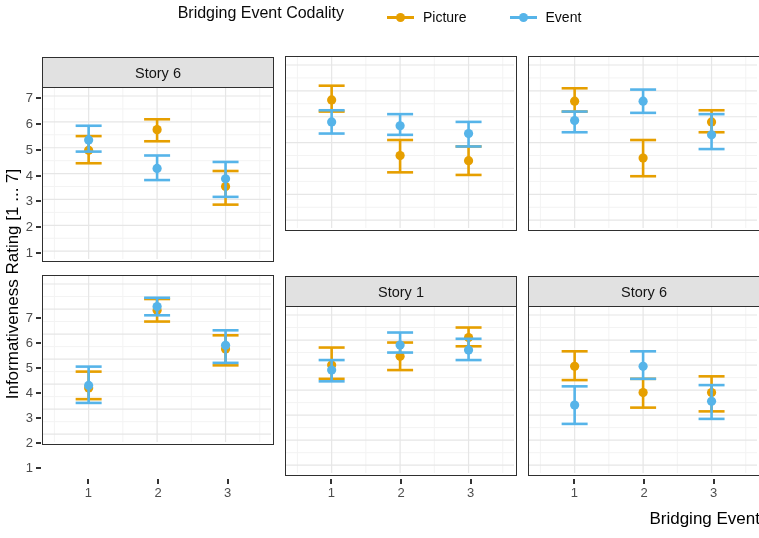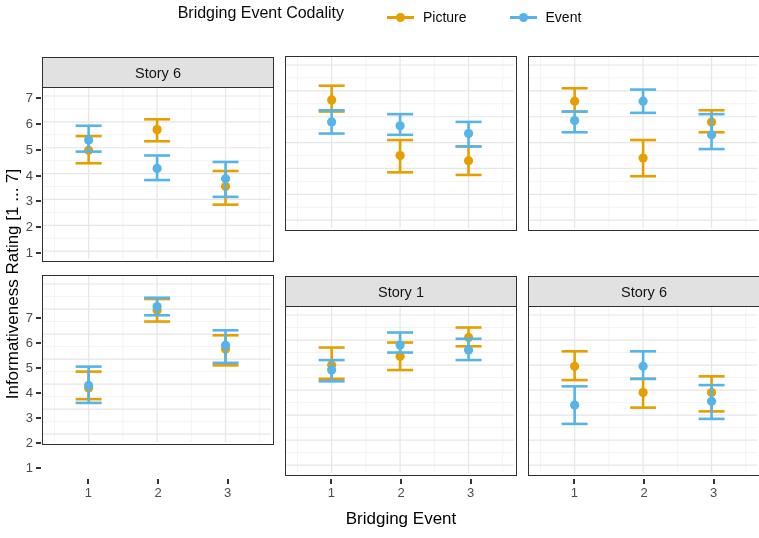--- a/index.html
+++ b/index.html
@@ -44,21 +44,21 @@
     font-size:13px;color:#4d4d4d;line-height:16px;
   }
   .ytick-mark{position:absolute;right:1px;width:5px;height:2px;background:#333333;}
   .xaxis{position:absolute;left:42px;top:479px;width:718px;height:26px;}
   .xtick-mark{position:absolute;top:0;width:2px;height:5px;background:#333333;}
   .xtick-label{
     position:absolute;top:6px;width:24px;margin-left:-12px;text-align:center;
     font-size:13px;color:#4d4d4d;
   }
   .x-title{
-    position:absolute;left:42px;top:509px;width:718px;text-align:center;
+    position:absolute;left:42px;top:509px;width:718px;text-align:right;
     font-size:17px;color:#000000;
   }
   .y-title{
     position:absolute;left:-147px;top:274px;width:320px;height:20px;
     transform:rotate(-90deg);transform-origin:center;
     text-align:center;font-size:17px;color:#000000;
   }
 </style>
 </head>
 <body>

